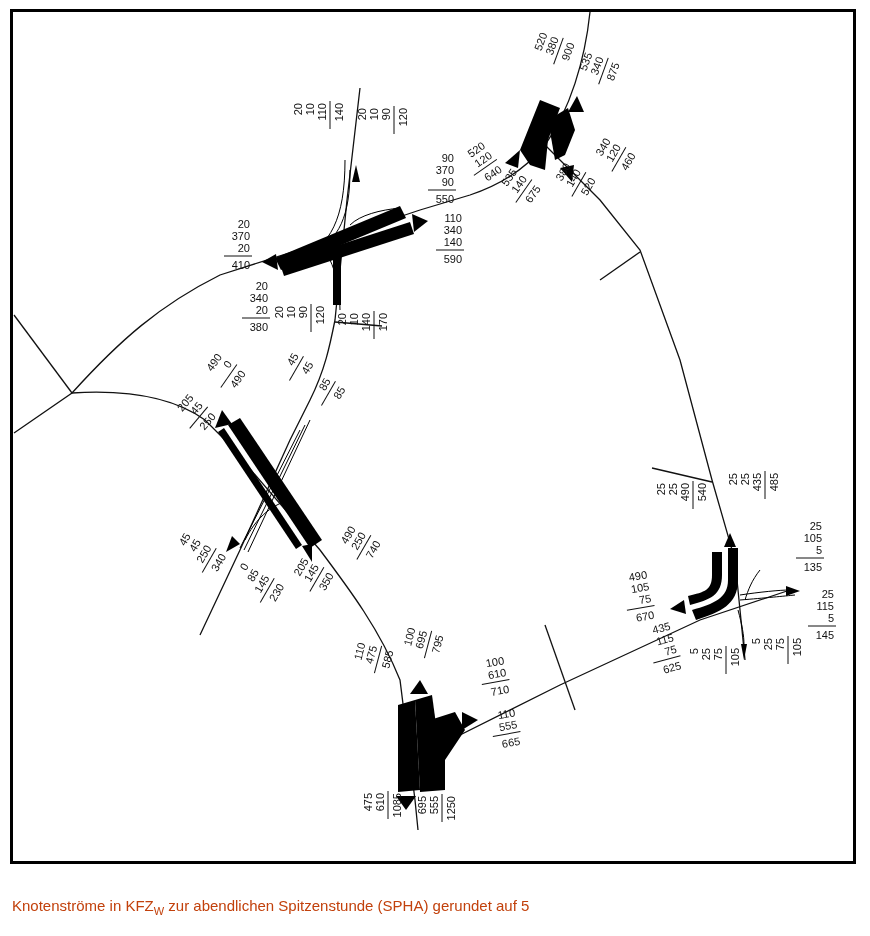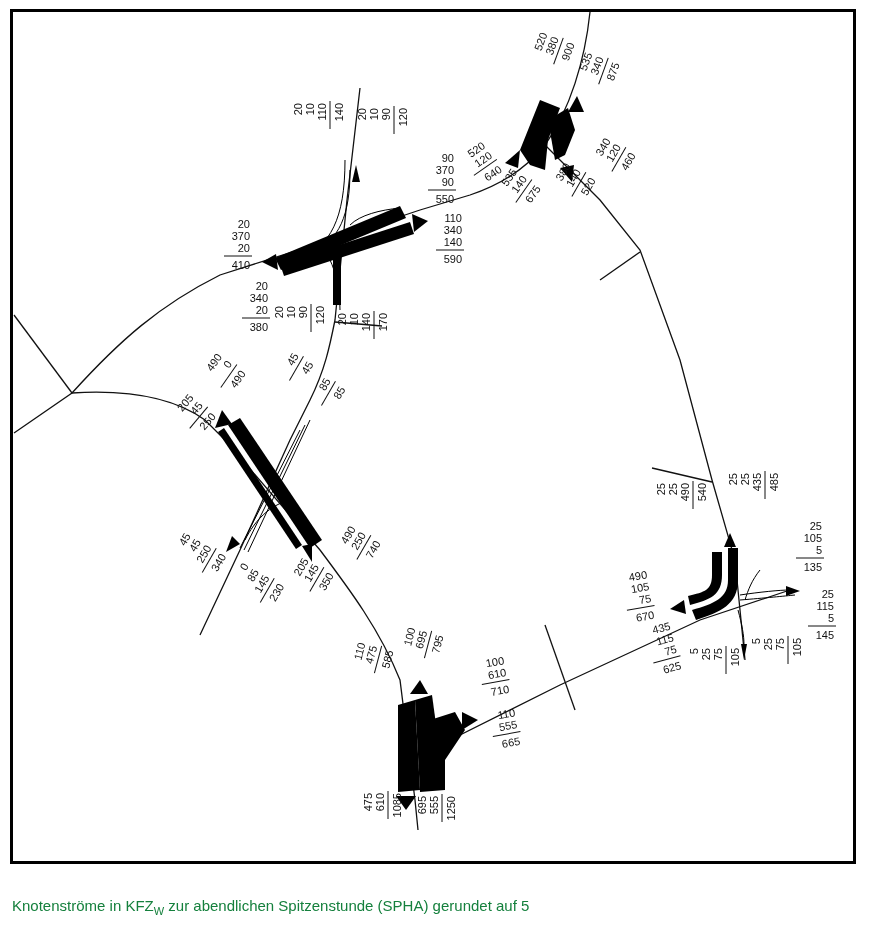--- a/index.html
+++ b/index.html
@@ -1,19 +1,19 @@
 <!DOCTYPE html>
 <html><head>
 <meta charset="utf-8">
 <style>
   html, body { margin:0; padding:0; background:#ffffff; }
   body { width:870px; height:936px; position:relative; overflow:hidden; font-family:"Liberation Sans", sans-serif; }
   #frame { position:absolute; left:10px; top:9px; width:846px; height:855px; border:3px solid #000; box-sizing:border-box; background:#fff; }
   #map { position:absolute; left:0; top:0; width:870px; height:870px; }
-  #caption { position:absolute; left:12px; top:897px; font-size:15px; color:#15803d; font-family:"Liberation Sans", sans-serif; }
+  #caption { position:absolute; left:12px; top:897px; font-size:15px; color:#c2410c; font-family:"Liberation Sans", sans-serif; }
   #caption sub { font-size:11px; }
   .lbl { font-family:"Liberation Sans", sans-serif; font-size:11px; fill:#111; }
   .road { stroke:#111; stroke-width:1.3; fill:none; }
   .stream { fill:#000; }
   .thin { stroke:#000; fill:none; stroke-width:1; }
 </style>
 </head>
 <body>
 
 <div id="frame"></div>

